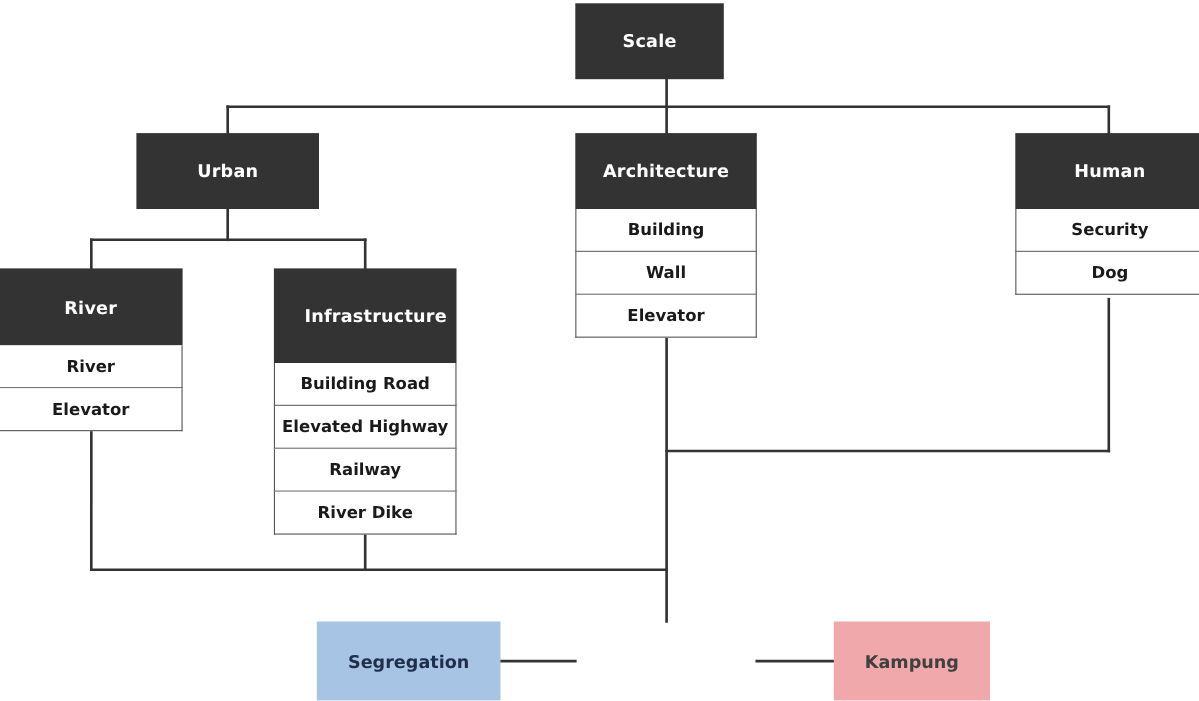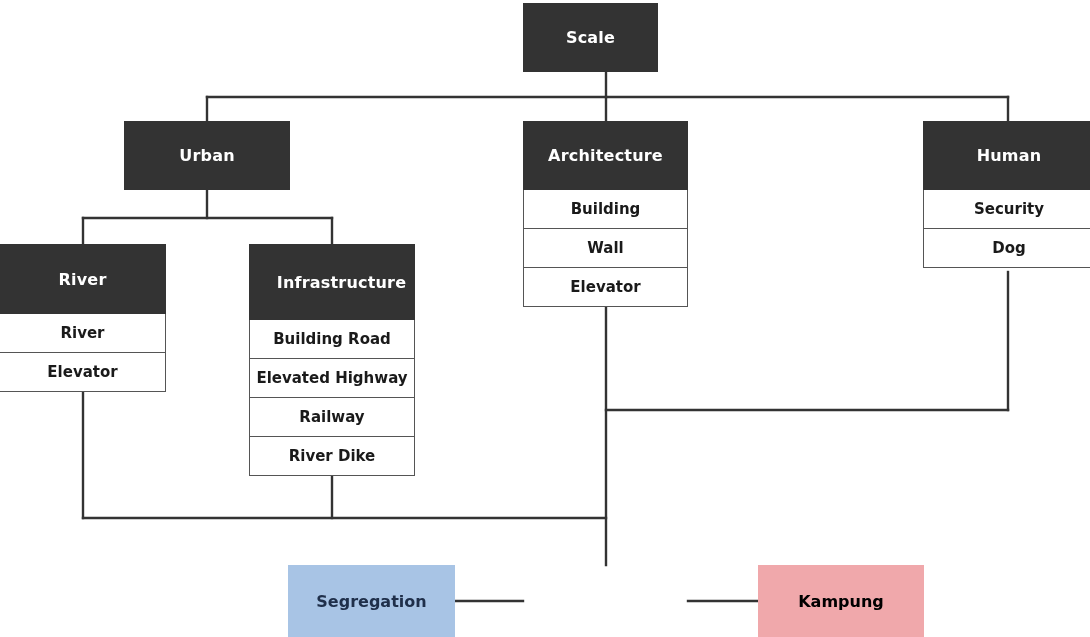--- a/index.html
+++ b/index.html
@@ -118,25 +118,25 @@
     <div class="node-row" style="height:39px;">Dog</div>
   </div>
 
   <div class="node" style="left:-1px; top:244px; width:167px;">
     <div class="node-header" style="height:70px;">River</div>
     <div class="node-row" style="height:39px;">River</div>
     <div class="node-row" style="height:39px;">Elevator</div>
   </div>
 
   <div class="node" style="left:249px; top:244px; width:166px;">
-    <div class="node-header" style="height:76px;padding-left:19px;">Infrastructure</div>
+    <div class="node-header" style="height:86px;padding-left:19px;">Infrastructure</div>
     <div class="node-row" style="height:39px;">Building Road</div>
     <div class="node-row" style="height:39px;">Elevated Highway</div>
     <div class="node-row" style="height:39px;">Railway</div>
     <div class="node-row" style="height:39px;">River Dike</div>
   </div>
 
   <div class="plain-box" style="left:288px; top:565px; width:167px; height:72px; background:#a8c4e5; color:#1f2f4a;">Segregation</div>
 
 
-  <div class="plain-box" style="left:758px; top:565px; width:166px; height:72px; background:#f0a8ab; color:#000000;">Kampung</div>
+  <div class="plain-box" style="left:758px; top:565px; width:142px; height:72px; background:#f0a8ab; color:#404040;">Kampung</div>
 
 </div>
 
 </body></html>

